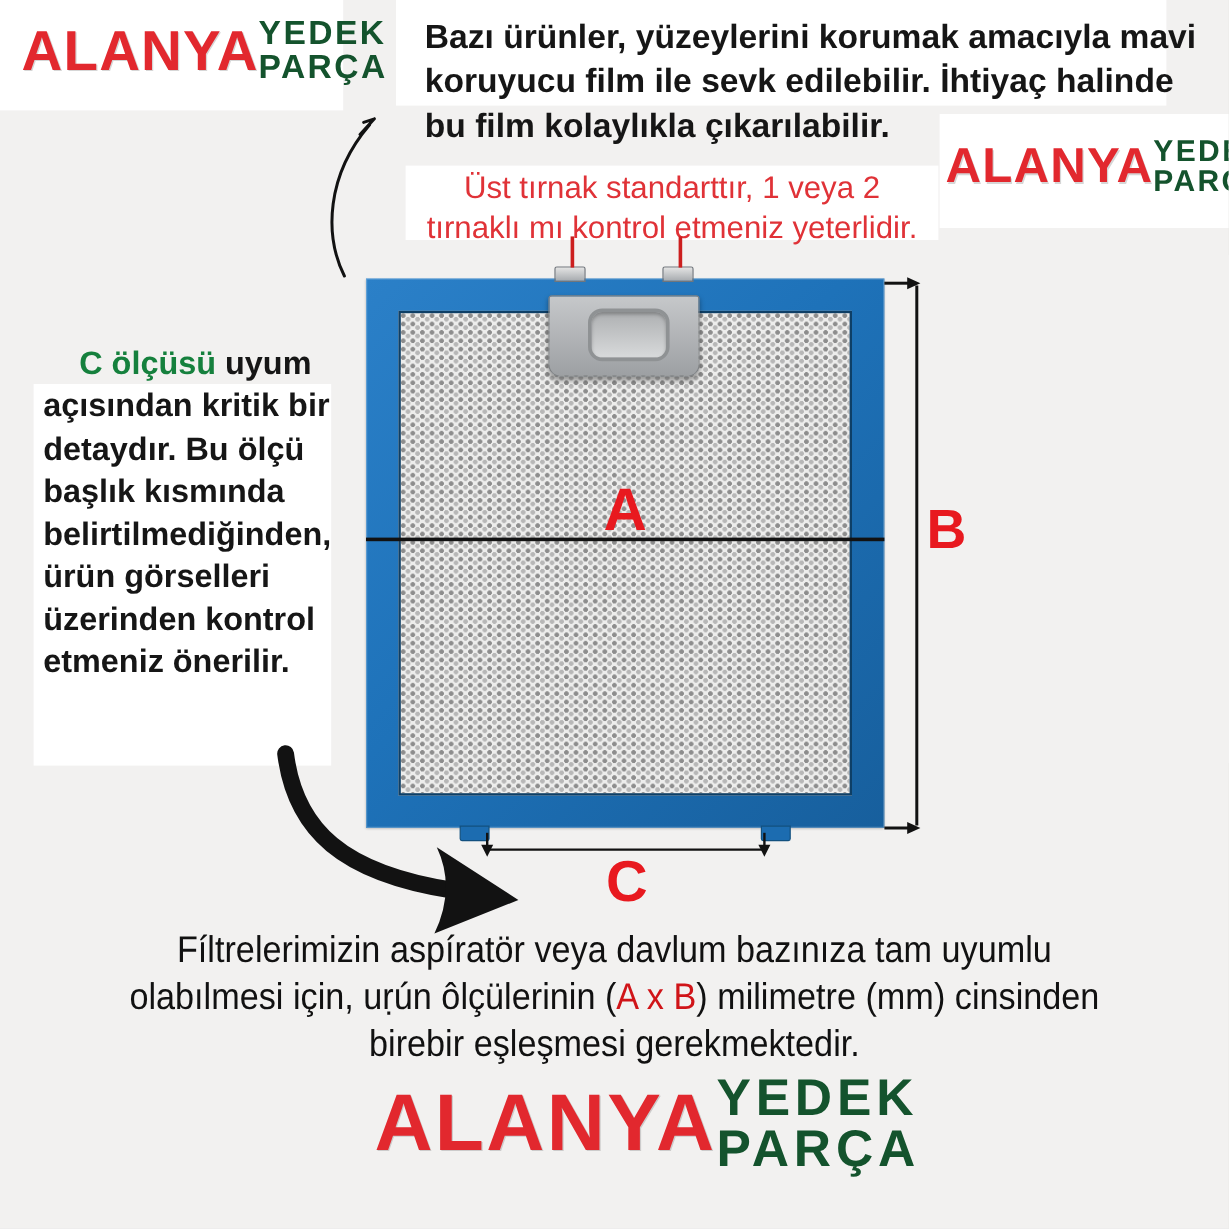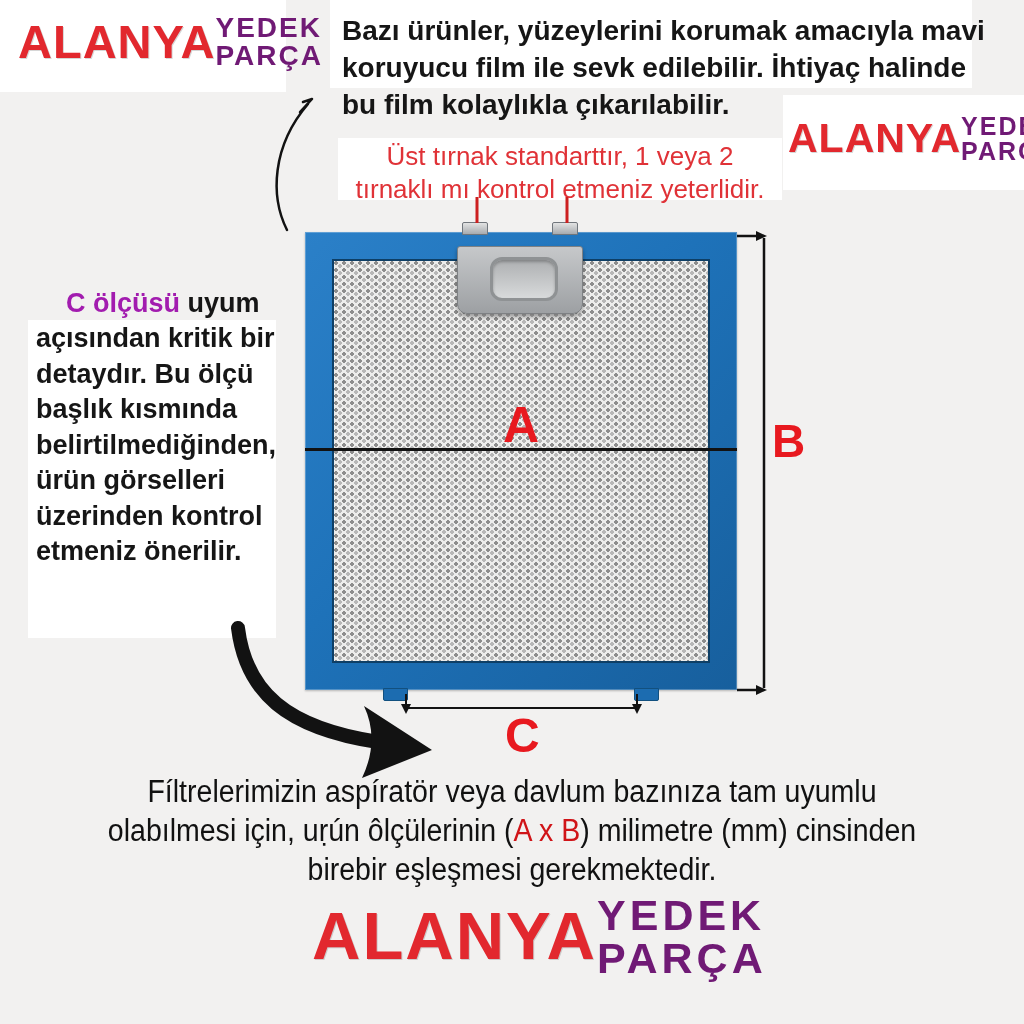--- a/index.html
+++ b/index.html
@@ -9,37 +9,37 @@
     font-family:"Liberation Sans",sans-serif;
     color:#1a1a1a;
   }
   .abs{position:absolute;}
   .pre{white-space:pre;}
   .whitebox{position:absolute;background:#ffffff;}
 
   
   .logo{display:flex;flex-direction:row;align-items:center;line-height:1;}
   .logo .name{font-weight:700;color:#e2282e;letter-spacing:1px;text-shadow:1px 1px 0 rgba(90,90,90,.25);}
-  .logo .sub{font-weight:700;color:#701a75;letter-spacing:2px;margin-top:2px;}
+  .logo .sub{font-weight:700;color:#14532d;letter-spacing:2px;margin-top:2px;}
   #logo-top-left{left:18px;top:12px;width:250px;}
   #logo-top-left .name{font-size:47px;}
   #logo-top-left .sub{font-size:28px;}
   #logo-right{left:788px;top:112px;width:230px;}
   #logo-right .name{font-size:41px;}
   #logo-right .sub{font-size:25px;}
   #logo-bottom{left:312px;top:890px;width:400px;}
   #logo-bottom .name{font-size:67px;letter-spacing:2px;}
   #logo-bottom .sub{font-size:43px;letter-spacing:4px;margin-top:4px;}
 
   
-  #top-note{left:342px;top:12px;font-size:28px;line-height:37px;font-weight:600;color:#161616;}
+  #top-note{left:354px;top:12px;font-size:28px;line-height:37px;font-weight:600;color:#161616;}
   #tab-note{left:338px;top:140px;width:444px;text-align:center;font-size:26px;line-height:33px;
             font-weight:400;color:#e03237;}
   #side-note{left:36px;top:250px;width:262px;font-size:27px;line-height:35.5px;font-weight:600;color:#161616;}
-  #side-note .hl{color:#a21caf;margin-top:39px;}
+  #side-note .hl{color:#15803d;margin-top:39px;}
   .bottom-line{left:0;top:0;width:1024px;text-align:center;font-size:31px;line-height:39px;
                color:#111;transform:scaleX(0.92);transform-origin:512px 0;}
   #bottom-line-1{top:772px;}
   #bottom-line-2{top:811px;}
   #bottom-line-3{top:850px;}
   .bottom-line .hl{color:#d01418;}
 
   
   #filter{left:305px;top:232px;width:432px;height:458px;
           background:linear-gradient(135deg,#2b80c8 0%,#1e72b9 45%,#175f9d 100%);

